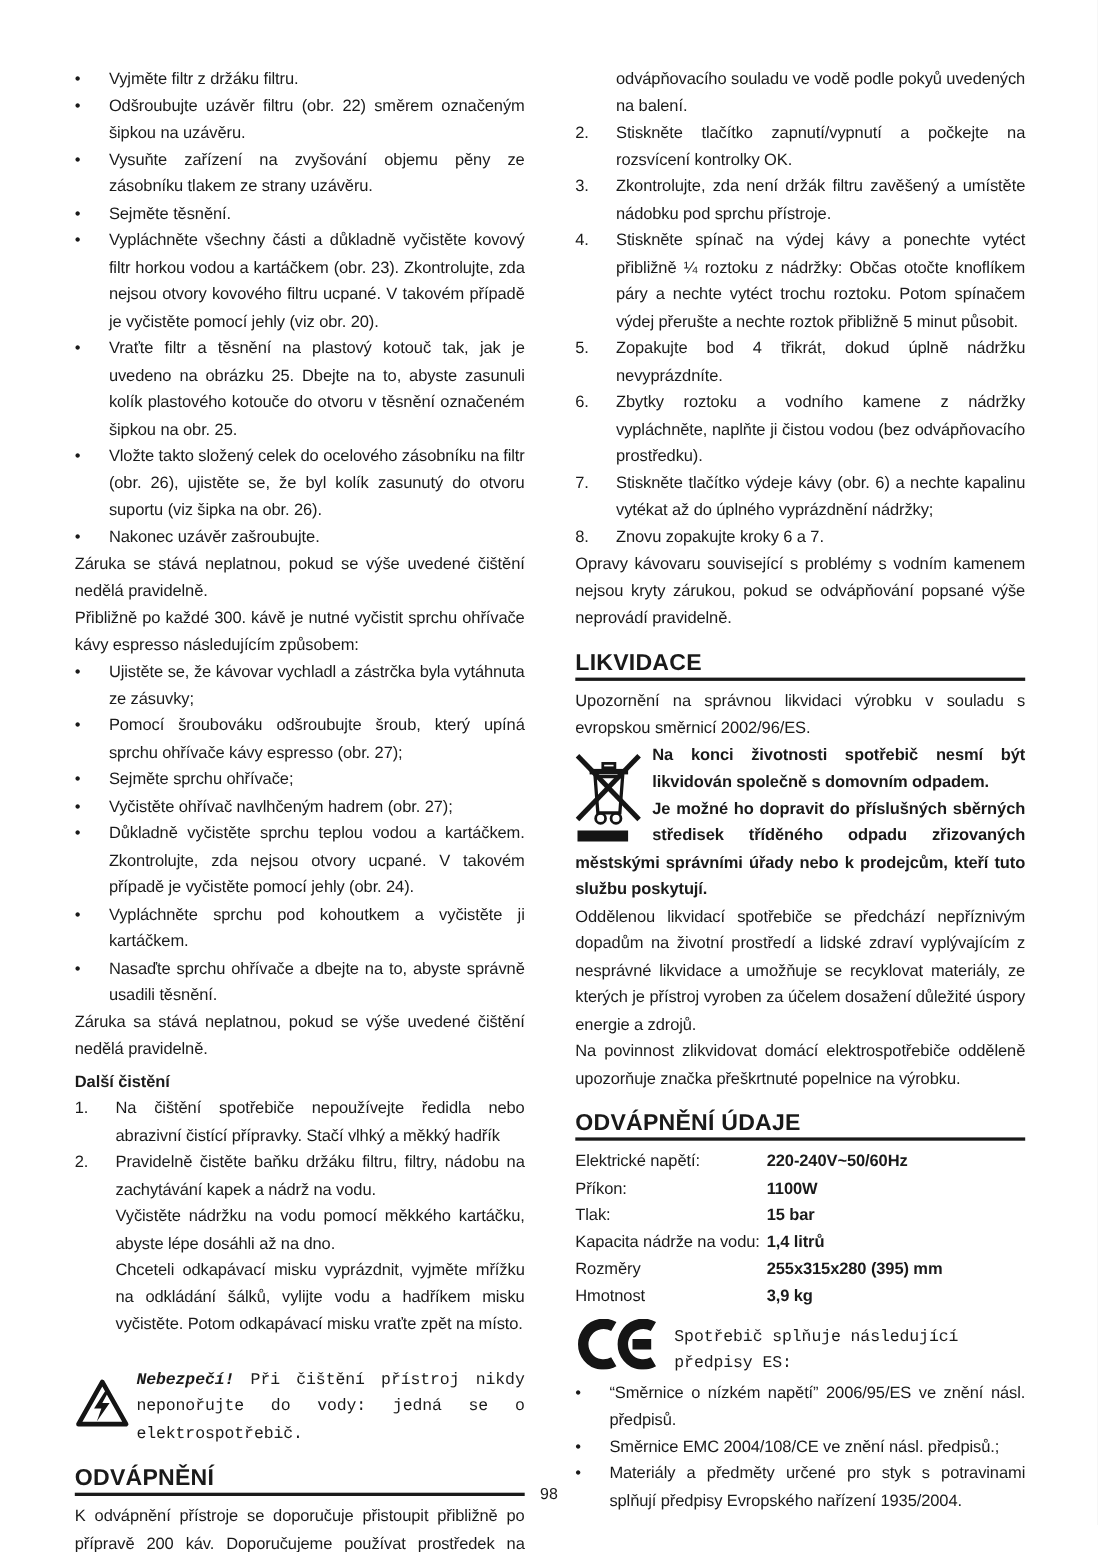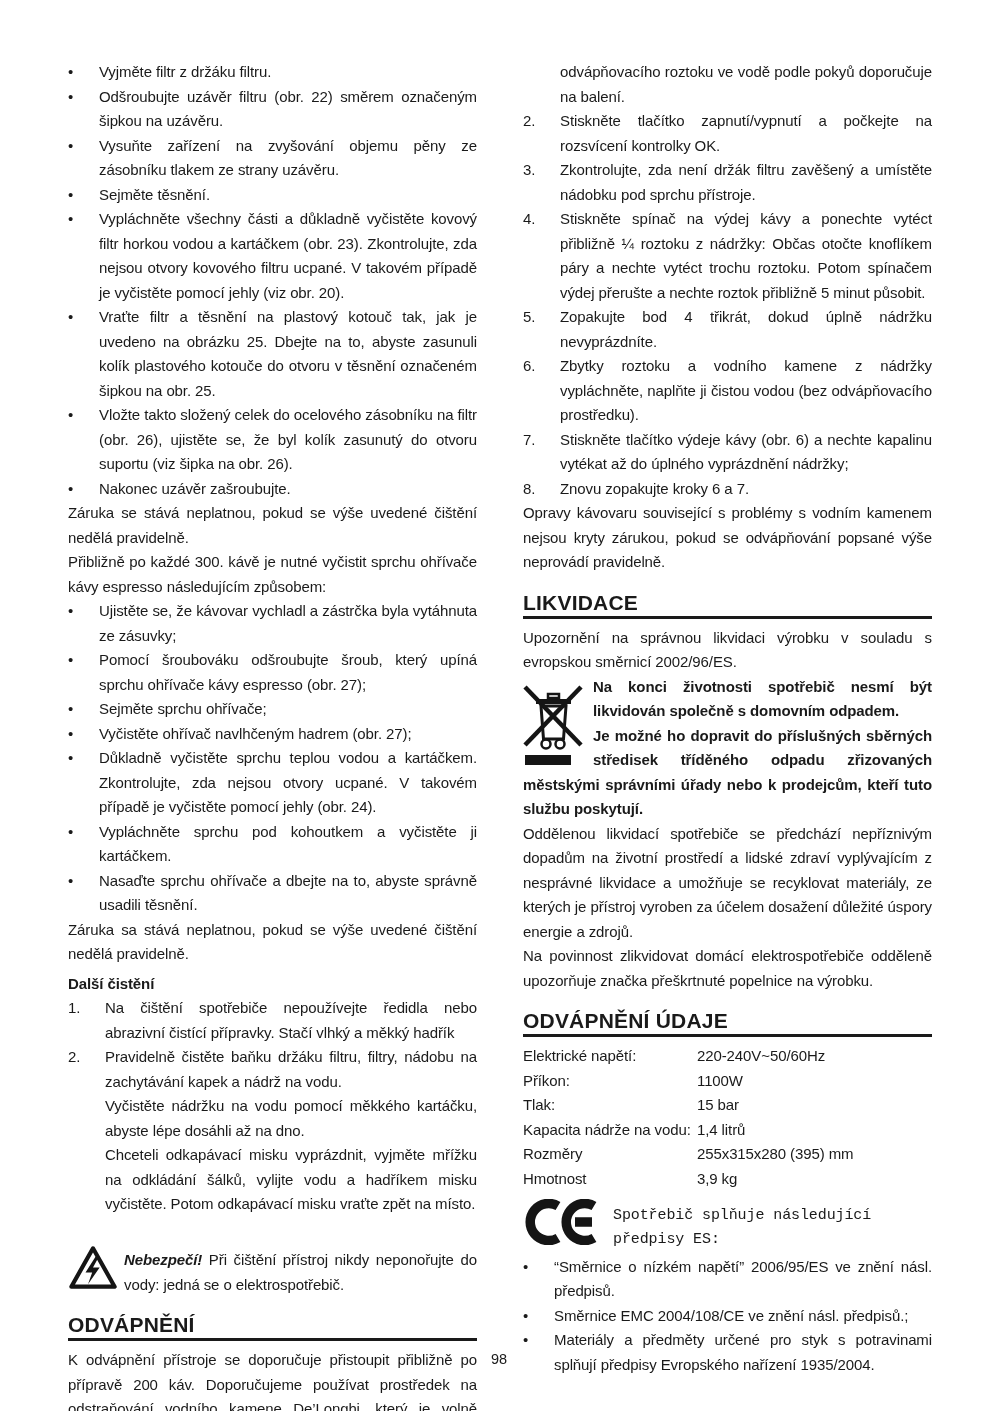--- a/index.html
+++ b/index.html
@@ -30,29 +30,29 @@
   .subhead{font-weight:bold;margin-top:5px;}
   .section-title{
     font-weight:bold;
     font-size:21px;
     letter-spacing:0.2px;
     line-height:26px;
     border-bottom:3px solid #1a1a1a;
     padding-bottom:0;
     margin:15px 0 7px 0;
   }
-  .warning{display:flex;align-items:flex-end;margin:26px 0 6px 0;}
+  .warning{display:flex;align-items:center;margin:26px 0 6px 0;font-family:Liberation Mono, monospace;}
   .warning .wicon{flex:none;width:50px;margin-right:6px;margin-top:2px;}
   .warning .wtext{flex:1;text-align:justify;}
   .wlabel{font-weight:bold;font-style:italic;}
   .weee-wrap{text-align:justify;font-weight:bold;}
   .weee-icon{float:left;width:60px;height:92px;margin:4px 10px 0 0;}
   .tech-row{display:flex;}
   .tech-label{width:174px;flex:none;}
-  .tech-value{flex:1;}
+  .tech-value{flex:1;font-weight:bold;}
   .ce-row{display:flex;align-items:flex-end;margin:8px 0 0 0;font-family:Liberation Mono, monospace;}
   .ce-icon{flex:none;width:74px;margin-right:16px;}
   .ce-text{padding-bottom:2px;}
   .pagenum{
     position:absolute;
     left:0;right:0;bottom:40px;
     text-align:center;
     font-size:14.5px;
     letter-spacing:0;
   }
@@ -157,21 +157,21 @@
         <span class="wtext"><span class="wlabel">Nebezpečí!</span><span> Při čištění přístroj nikdy neponořujte do vody: jedná se o elektrospotřebič.</span></span>
       </div>
 
       <div class="section-title">ODVÁPNĚNÍ</div>
       <p class="para">K odvápnění přístroje se doporučuje přistoupit přibližně po přípravě 200 káv.  Doporučujeme používat prostředek na odstraňování vodního kamene De’Longhi, který je volně dostupný na trhu.</p>
 
     </div>
 
     <div class="col">
 
-      <p class="para indent">odvápňovacího roztoku ve vodě podle pokyů doporučuje na balení.</p>
+      <p class="para indent">odvápňovacího souladu ve vodě podle pokyů uvedených na balení.</p>
 
       <div class="num-item">
         <span class="marker">2.</span>
         <span class="itext">Stiskněte tlačítko zapnutí/vypnutí a počkejte na rozsvícení kontrolky OK.</span>
       </div>
       <div class="num-item">
         <span class="marker">3.</span>
         <span class="itext">Zkontrolujte, zda není držák filtru zavěšený a umístěte nádobku pod sprchu přístroje.</span>
       </div>
       <div class="num-item">

